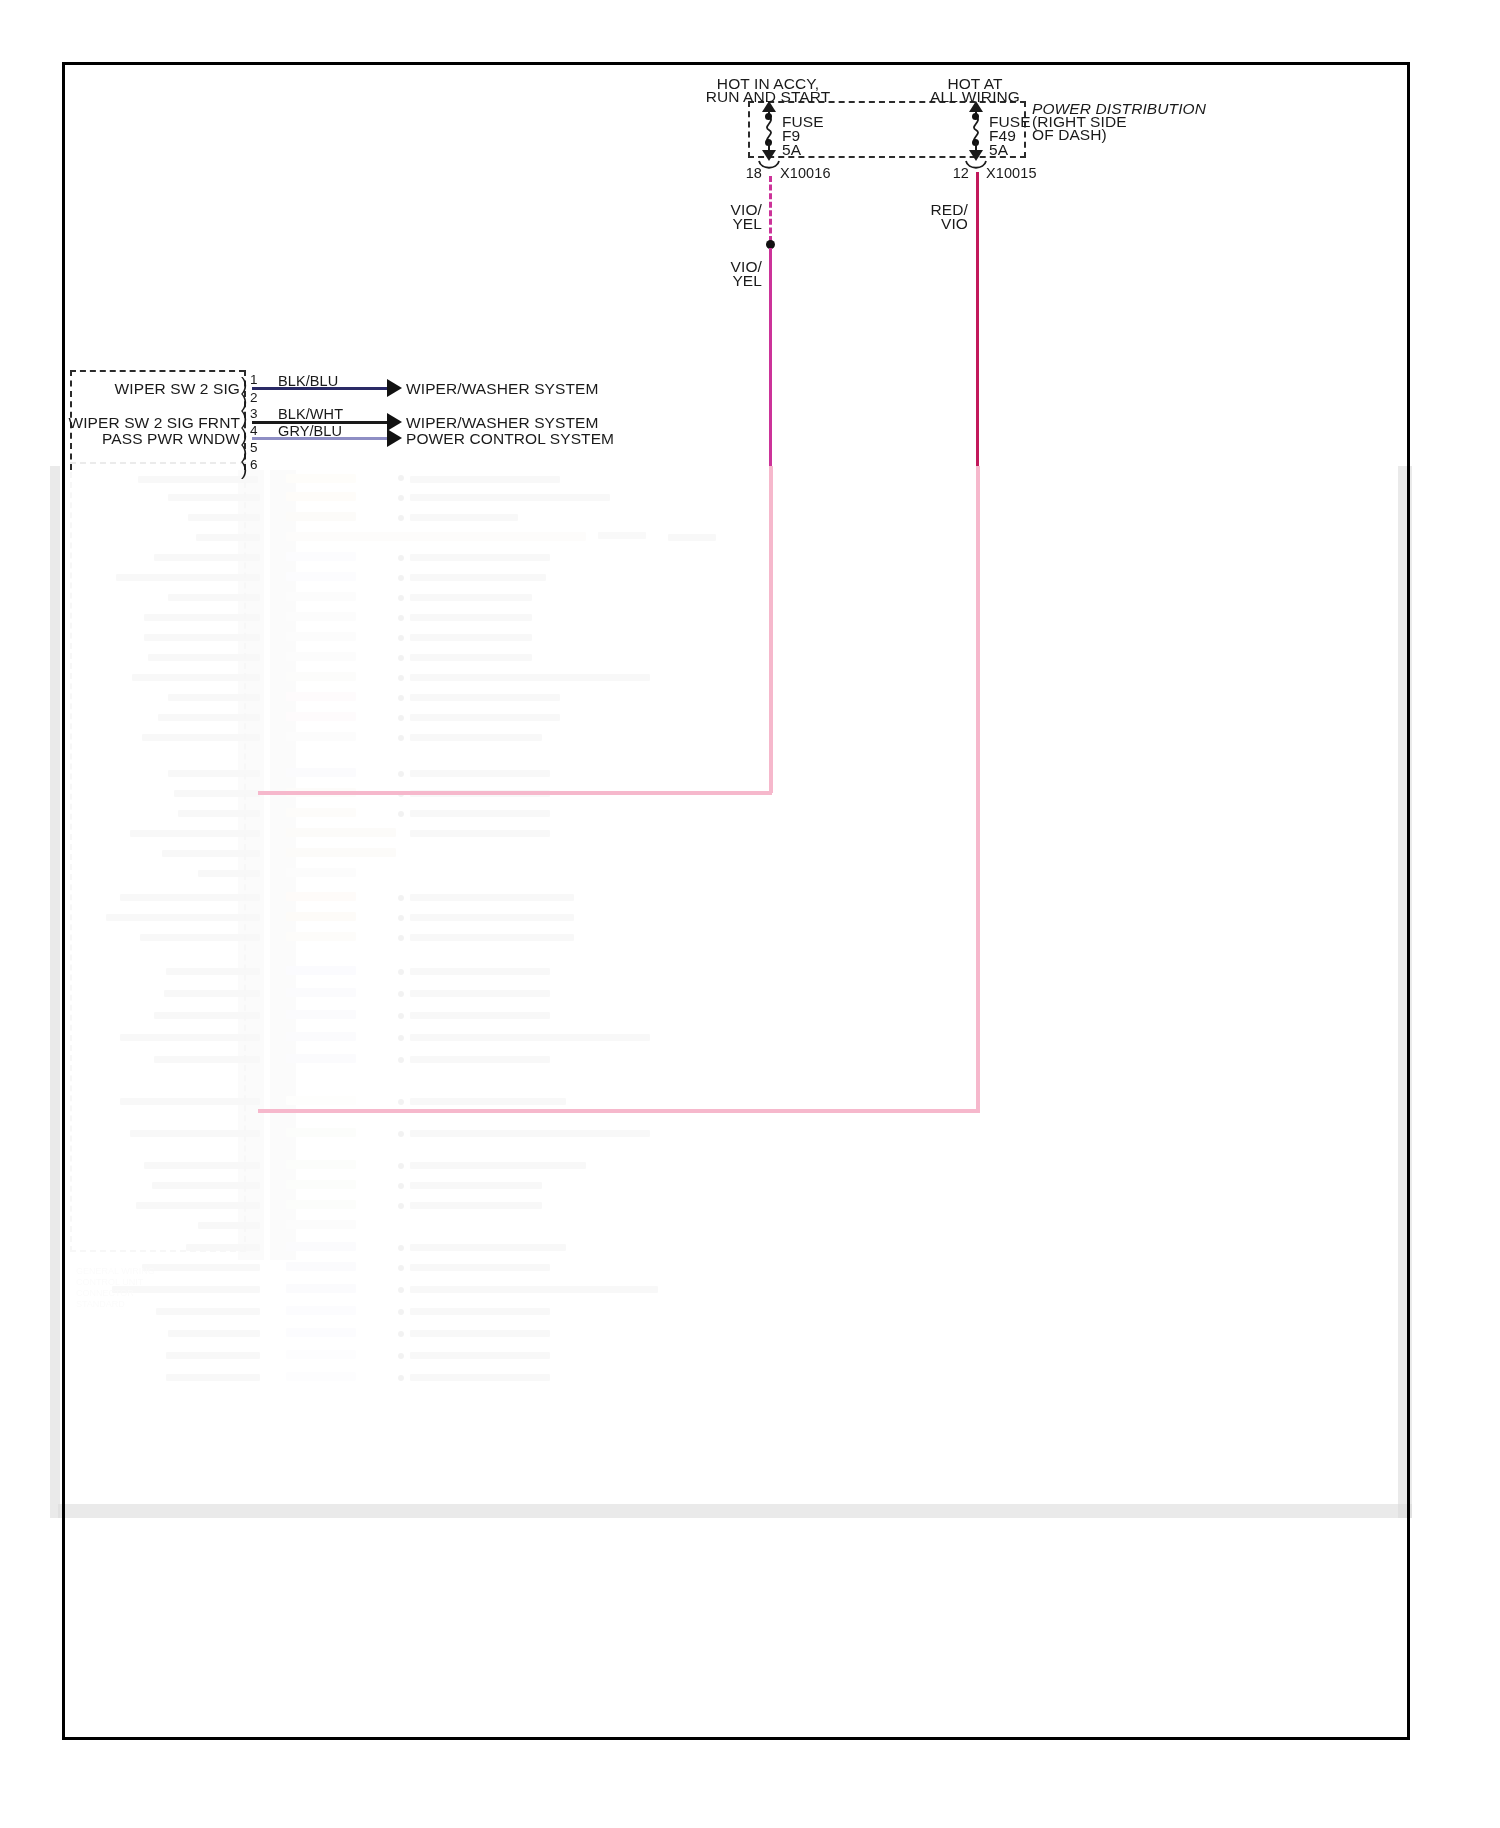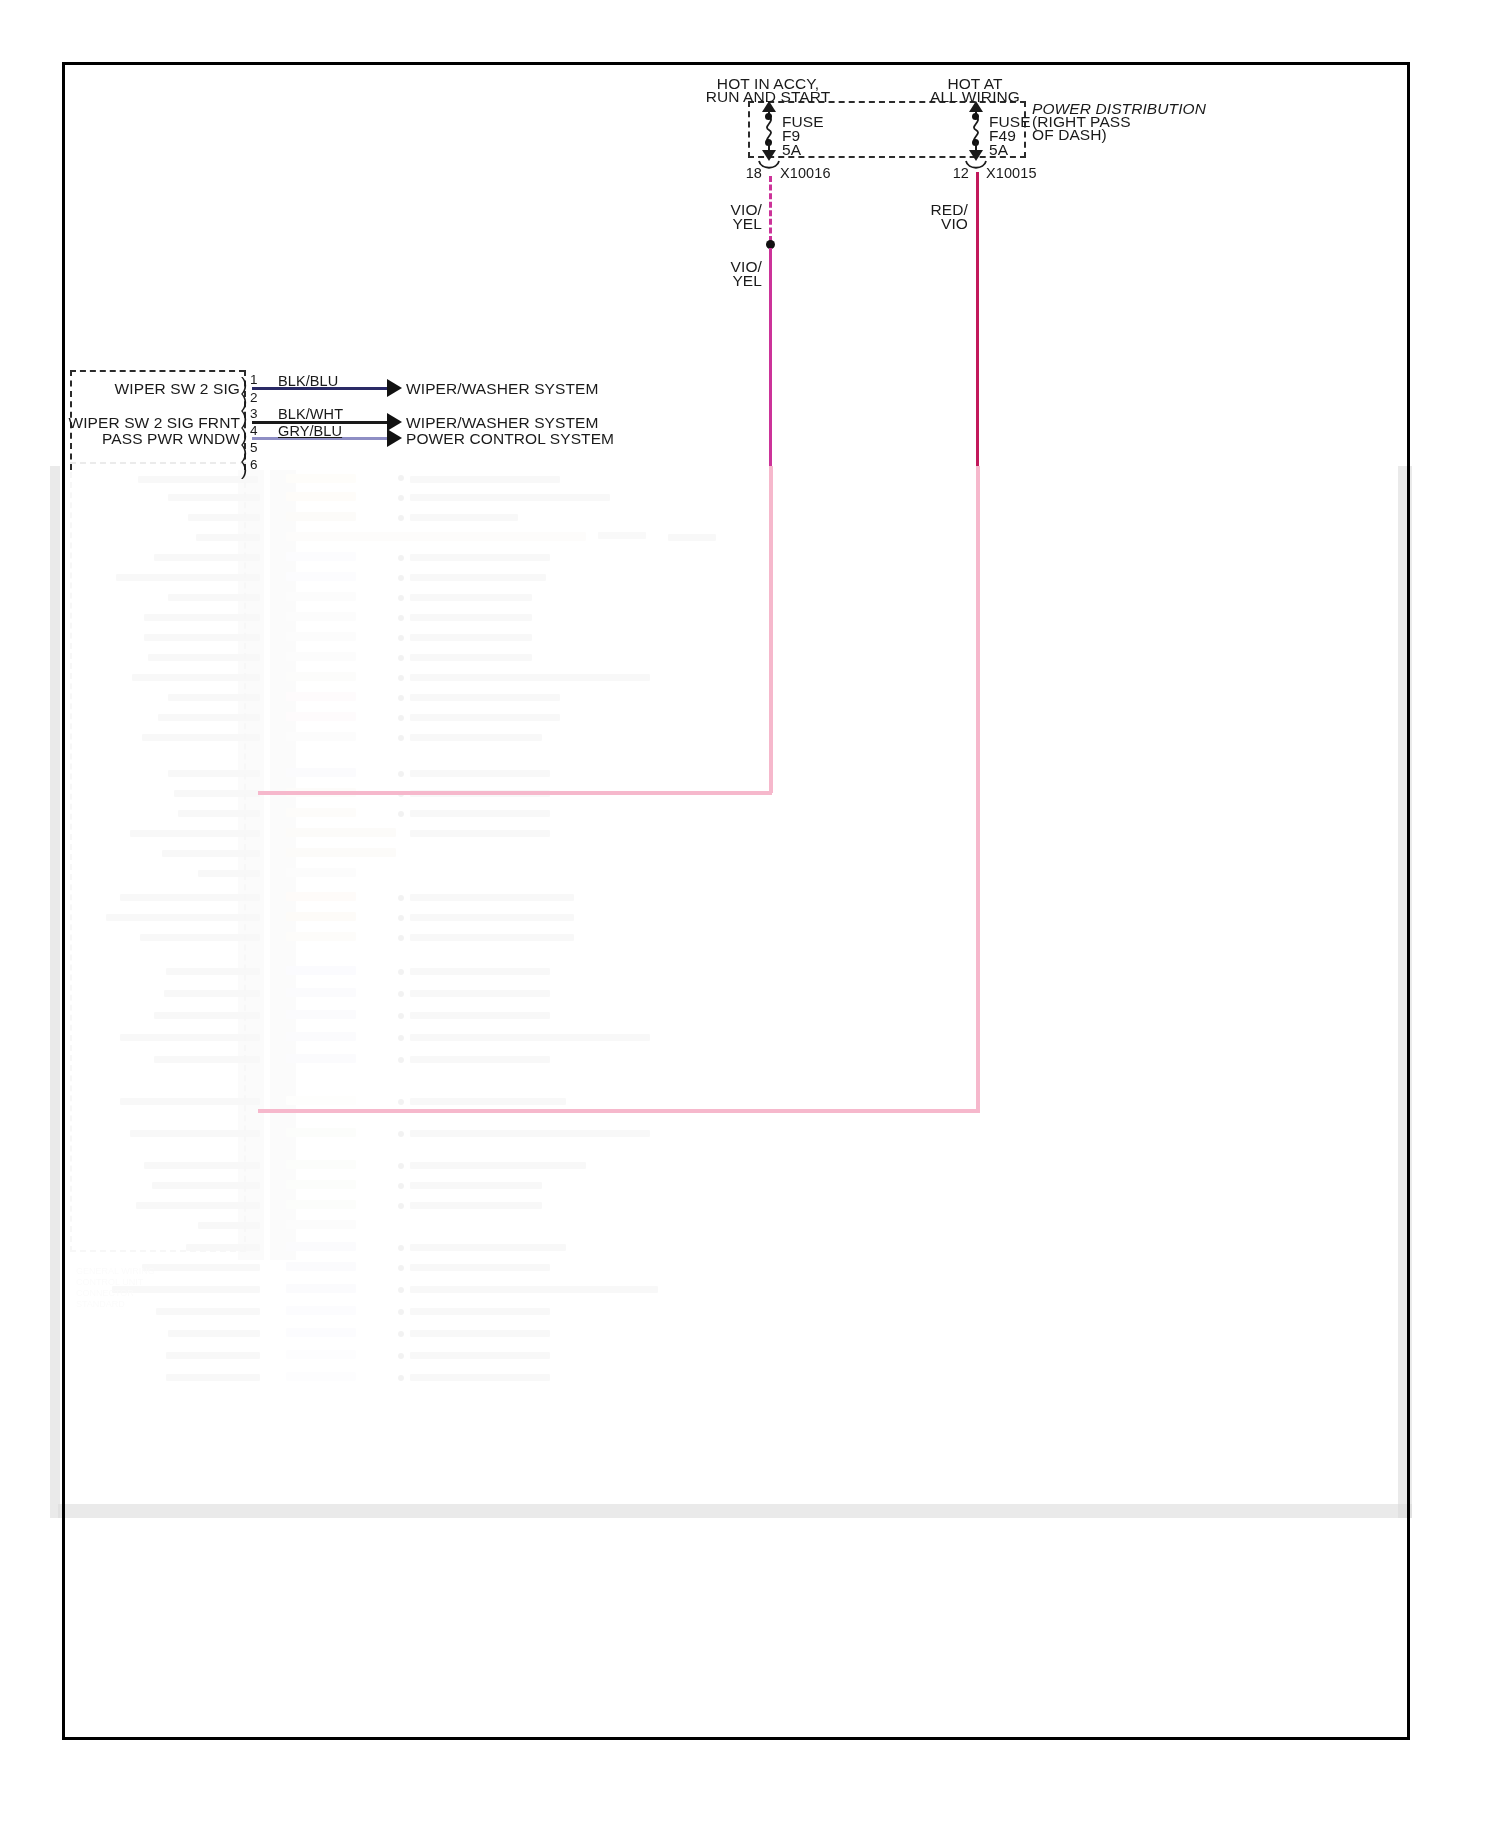--- a/index.html
+++ b/index.html
@@ -283,21 +283,21 @@
 
   <div class="shade" style="left:1398px;top:466px;width:14px;height:1052px;"></div>
   <div class="shade" style="left:58px;top:1504px;width:1354px;height:14px;"></div>
   <div class="shade" style="left:50px;top:466px;width:10px;height:1052px;"></div>
 
   <div class="page-frame"></div>
 
   <div class="dashbox" style="left:748px;top:101px;width:278px;height:57px;"></div>
 
   <div class="t" style="left:1032px;top:99px;font-style:italic;">POWER DISTRIBUTION</div>
-  <div class="t" style="left:1032px;top:112px;">(RIGHT PASS</div>
+  <div class="t" style="left:1032px;top:112px;">(RIGHT SIDE</div>
   <div class="t" style="left:1032px;top:125px;">OF DASH)</div>
 
   <div class="t c" style="left:768px;top:74px;">HOT IN ACCY,</div>
   <div class="t c" style="left:768px;top:87px;">RUN AND START</div>
 
   <div class="arrowU" style="left:762px;top:101px;"></div>
   <div class="v blk" style="left:768px;top:108px;height:10px;"></div>
 
   <svg class="fuse-wrap" style="left:756px;top:116px;" width="26" height="28" viewBox="0 0 26 28">
     <path d="M13 0 C20 6, 6 10, 13 14 C20 18, 6 22, 13 28" fill="none" stroke="#1a1a1a" stroke-width="1.8"></path>
@@ -388,17 +388,17 @@
   <div class="t" style="left:406px;top:379px;">WIPER/WASHER SYSTEM</div>
 
   <div class="t r" style="left:240px;top:413px;">WIPER SW 2 SIG FRNT</div>
   <div class="h w-blkwht" style="left:252px;top:421px;width:135px;"></div>
   <div class="t sm" style="left:278px;top:405px;">BLK/WHT</div>
   <div class="arrowR" style="left:387px;top:413px;"></div>
   <div class="t" style="left:406px;top:413px;">WIPER/WASHER SYSTEM</div>
 
   <div class="t r" style="left:240px;top:429px;">PASS PWR WNDW</div>
   <div class="h w-gryblu" style="left:252px;top:437px;width:135px;"></div>
-  <div class="t sm" style="left:278px;top:422px;text-decoration:underline;">GRY/BLU</div>
+  <div class="t sm" style="left:278px;top:422px;">GRY/BLU</div>
   <div class="arrowR" style="left:387px;top:429px;"></div>
   <div class="t" style="left:406px;top:429px;">POWER CONTROL SYSTEM</div>
 
 </div>
 
 </body></html>

